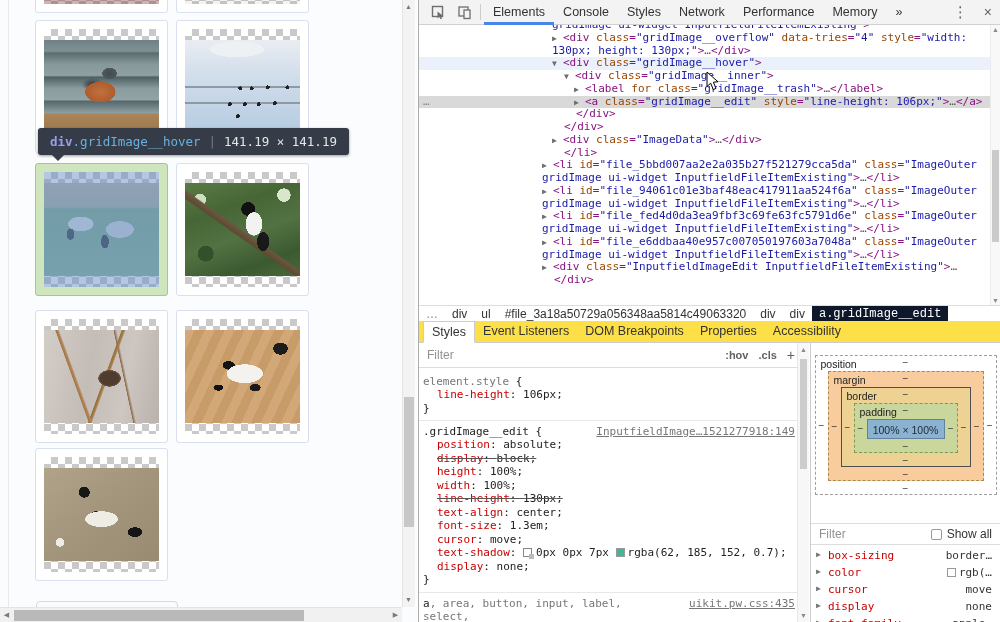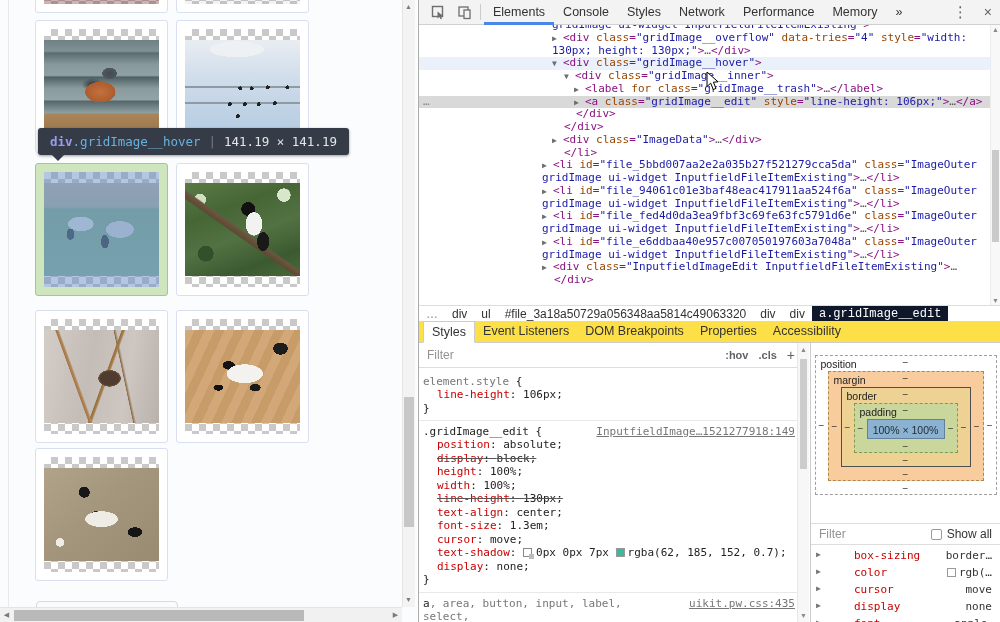--- a/index.html
+++ b/index.html
@@ -176,21 +176,21 @@
   .bm-padding { background:#c9d79c; border:1px dashed #84994f; }
   .bm-content { width:78px; height:20px; line-height:20px; text-align:center; font-size:10.5px; background:#8bb2d0; border:1px solid #64819c; color:#1c2b36; }
 
   #computed-filter { height:22px; border-top:1px solid #ddd; border-bottom:1px solid #ddd; display:flex; align-items:center; padding:0 8px; }
   #computed-filter .ph { color:#929292; font-size:12px; }
   #computed-filter .sa { margin-left:auto; display:flex; align-items:center; gap:5px; font-size:12px; color:#333; }
   .cbx { width:11px; height:11px; border:1px solid #999; border-radius:2px; background:#fff; }
   #computed { font:11px "DejaVu Sans Mono",monospace; padding-top:2px; }
   .crow { position:relative; display:flex; padding:2px 8px 2px 17px; }
   .crow .arr { position:absolute; left:5px; top:3px; color:#777; font-size:8px; }
-  .cname { color:#c80000;margin-left:26px; }
+  .cname { color:#c80000; }
   .cval { margin-left:auto; color:#333; white-space:nowrap; overflow:hidden; max-width:78px;padding-left:24px; }
   .sb-mini { position:absolute; right:1px; color:#8a8a8a; font-size:7px; }
 
   #cursor { position:absolute; left:706px; top:71px; z-index:60; }
 </style>
 </head>
 <body>
 
 <div id="page">
   <div class="edge-line"></div>

